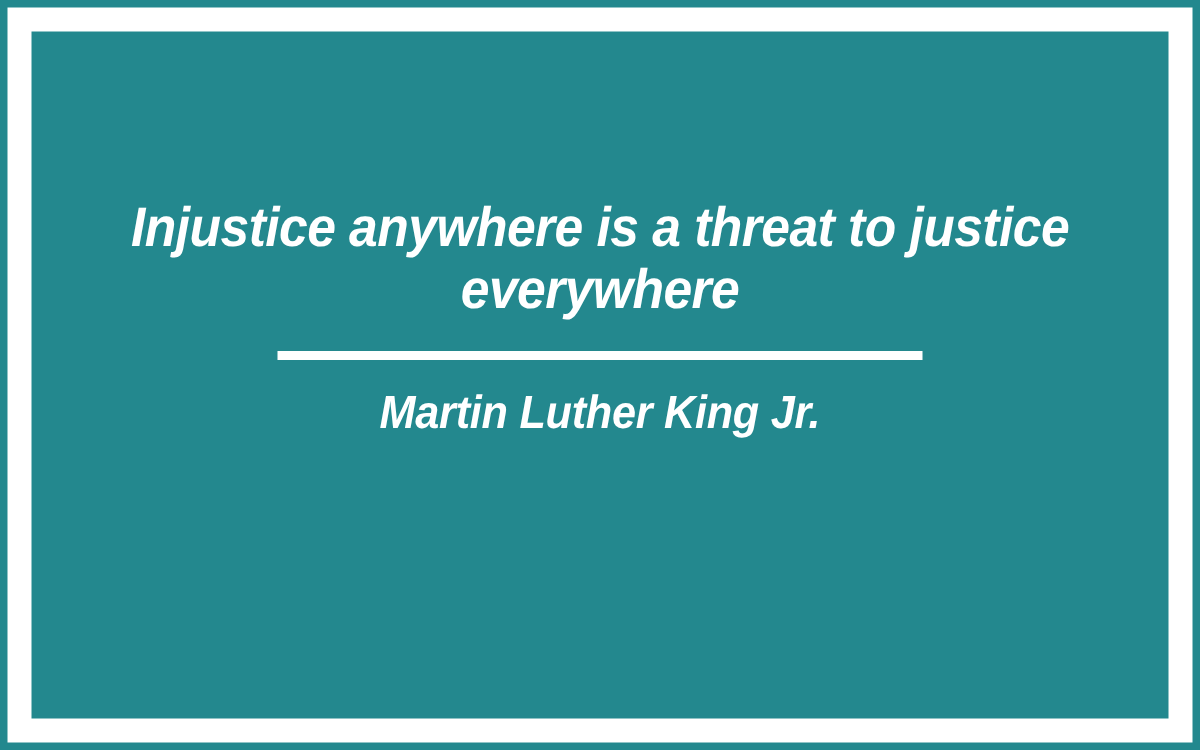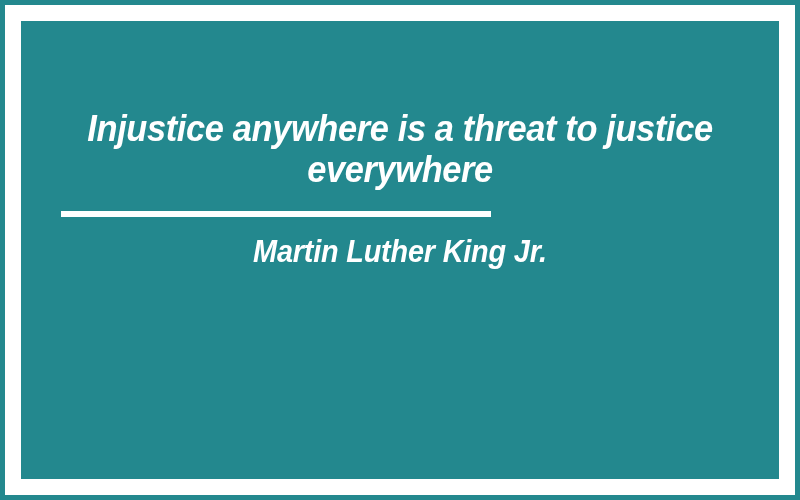--- a/index.html
+++ b/index.html
@@ -31,23 +31,24 @@
     display: flex;
     flex-direction: column;
     align-items: center;
     justify-content: flex-start;
   }
 
   #content-block {
     width: 100%;
     box-sizing: border-box;
     padding: 0 40px;
-    margin-top: 87px;
+    margin-top: 110px;
     display: flex;
     flex-direction: column;
+    align-items: center;
   }
 
   #quote-text {
     margin: 0;
     color: #ffffff;
     font-family: "Liberation Sans", sans-serif;
     font-size: 37px;
     font-weight: bold;
     font-style: italic;
     line-height: 1.12;

